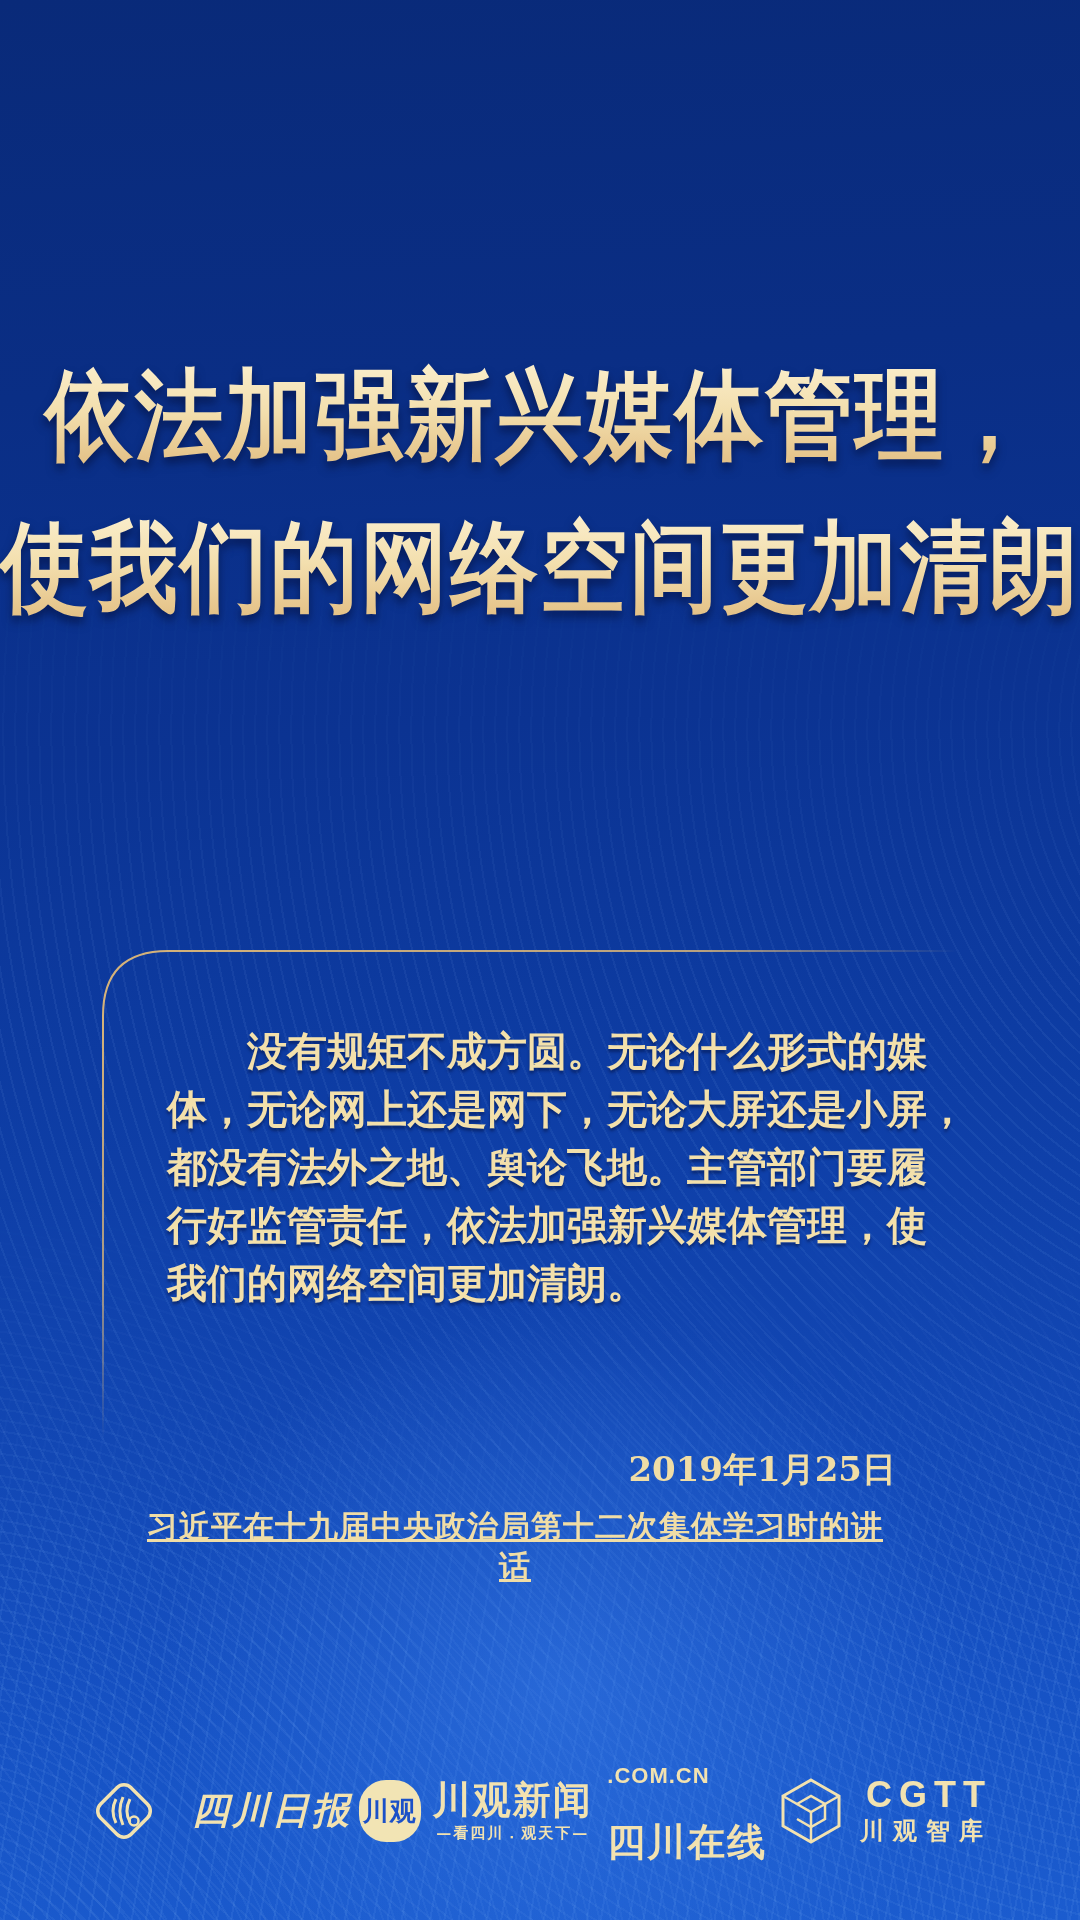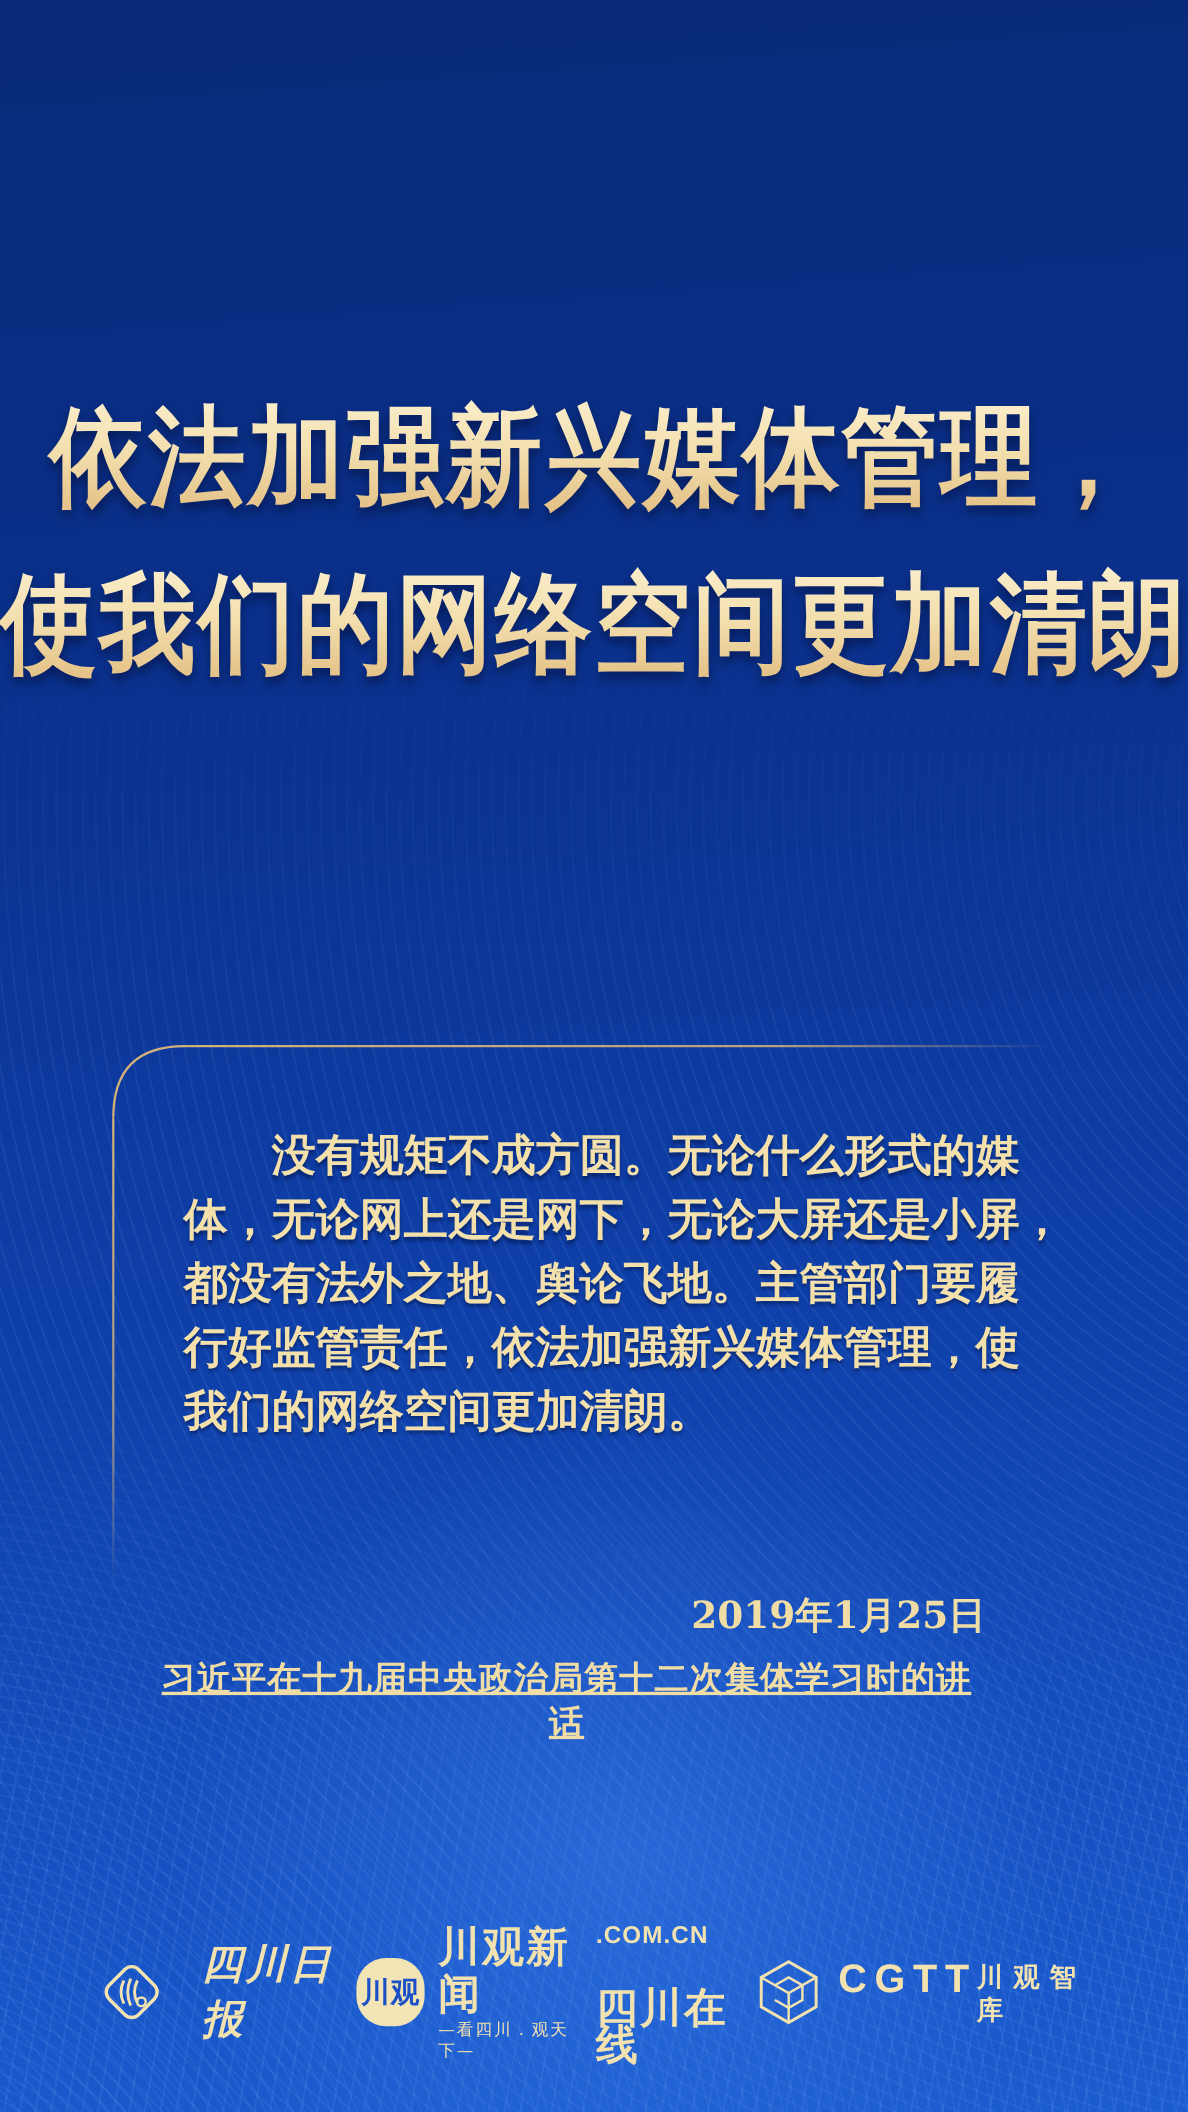--- a/index.html
+++ b/index.html
@@ -67,30 +67,30 @@
   .logo{display:flex;align-items:center;}
   .logo svg{display:block;}
   .scd-name{margin-left:32px;font-size:37px;font-weight:700;letter-spacing:3px;font-style:italic;font-family:Liberation Serif, serif;}
   .cgn-icon{
     width:62px;height:62px;border-radius:27px;background:#f2e4b4;
     display:flex;align-items:center;justify-content:center;flex:0 0 auto;
   }
   .cgn-icon span{font-size:26px;font-weight:900;color:#1b50c8;letter-spacing:1px;}
   .cgn-col{margin-left:12px;display:flex;flex-direction:column;align-items:center;}
   .cgn-name{font-size:38px;font-weight:900;letter-spacing:2px;line-height:42px;}
-  .cgn-tagline{font-size:15px;font-weight:400;letter-spacing:2px;margin-top:3px;}
+  .cgn-tagline{font-size:15px;font-weight:700;letter-spacing:2px;margin-top:3px;}
   .scol-word{display:flex;align-items:center;font-family:"Liberation Sans",sans-serif;font-weight:900;font-size:58px;letter-spacing:0px;line-height:58px;}
   .scol-globe{width:44px;height:44px;border-radius:50%;margin:0 1px;flex:0 0 auto;
     background:
       repeating-linear-gradient(-25deg, rgba(13,60,163,0) 0 5px, rgba(13,60,163,0.95) 5px 8px),
       #f2e2b0;}
   .scol-col{margin-left:8px;display:flex;flex-direction:column;gap:36px;}
   .scol-domain{font-family:"Liberation Sans",sans-serif;font-weight:900;font-size:22px;letter-spacing:1px;line-height:26px;}
   .scol-cn{font-size:38px;font-weight:700;letter-spacing:2px;line-height:34px;}
-  .cgtt-col{margin-left:12px;display:flex;flex-direction:row;}
+  .cgtt-col{margin-left:12px;display:flex;flex-direction:column;text-align:right;}
   .cgtt-abbr{font-family:"Liberation Sans",sans-serif;font-weight:900;font-size:36px;letter-spacing:7px;line-height:38px;}
   .cgtt-name{font-size:24px;font-weight:700;letter-spacing:9px;line-height:30px;margin-top:2px;}
 </style>
 </head>
 <body>
 
 <div class="poster">
 
   <div class="bg-arcs-right"></div>
   <div class="bg-waves-left"></div>

